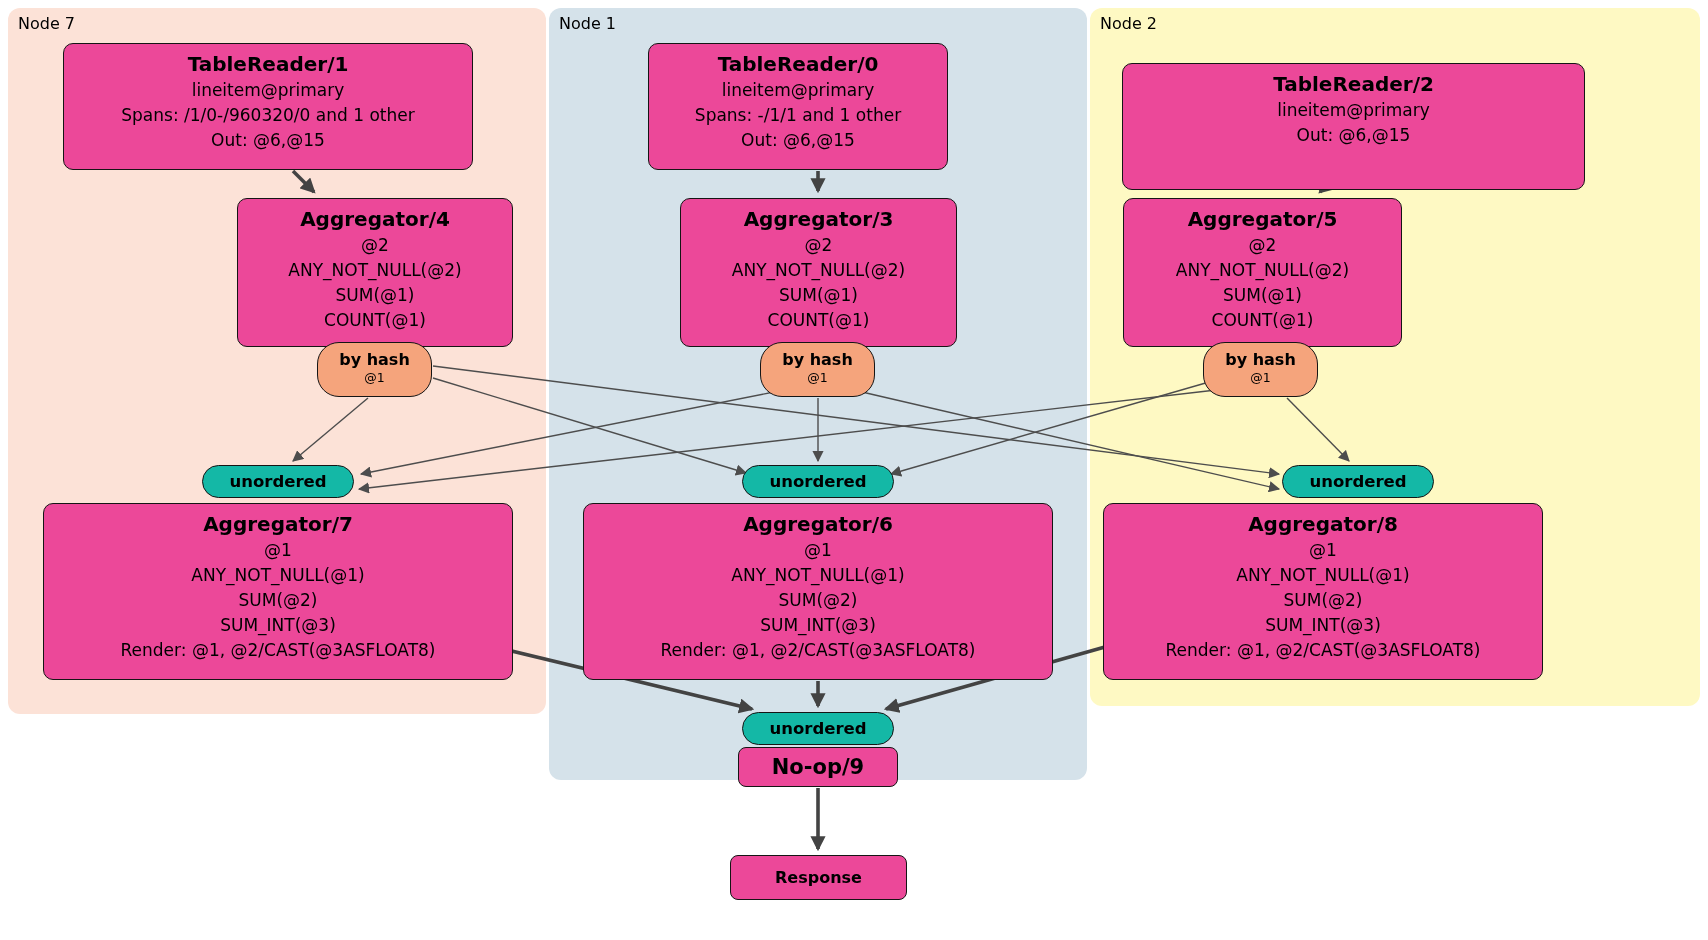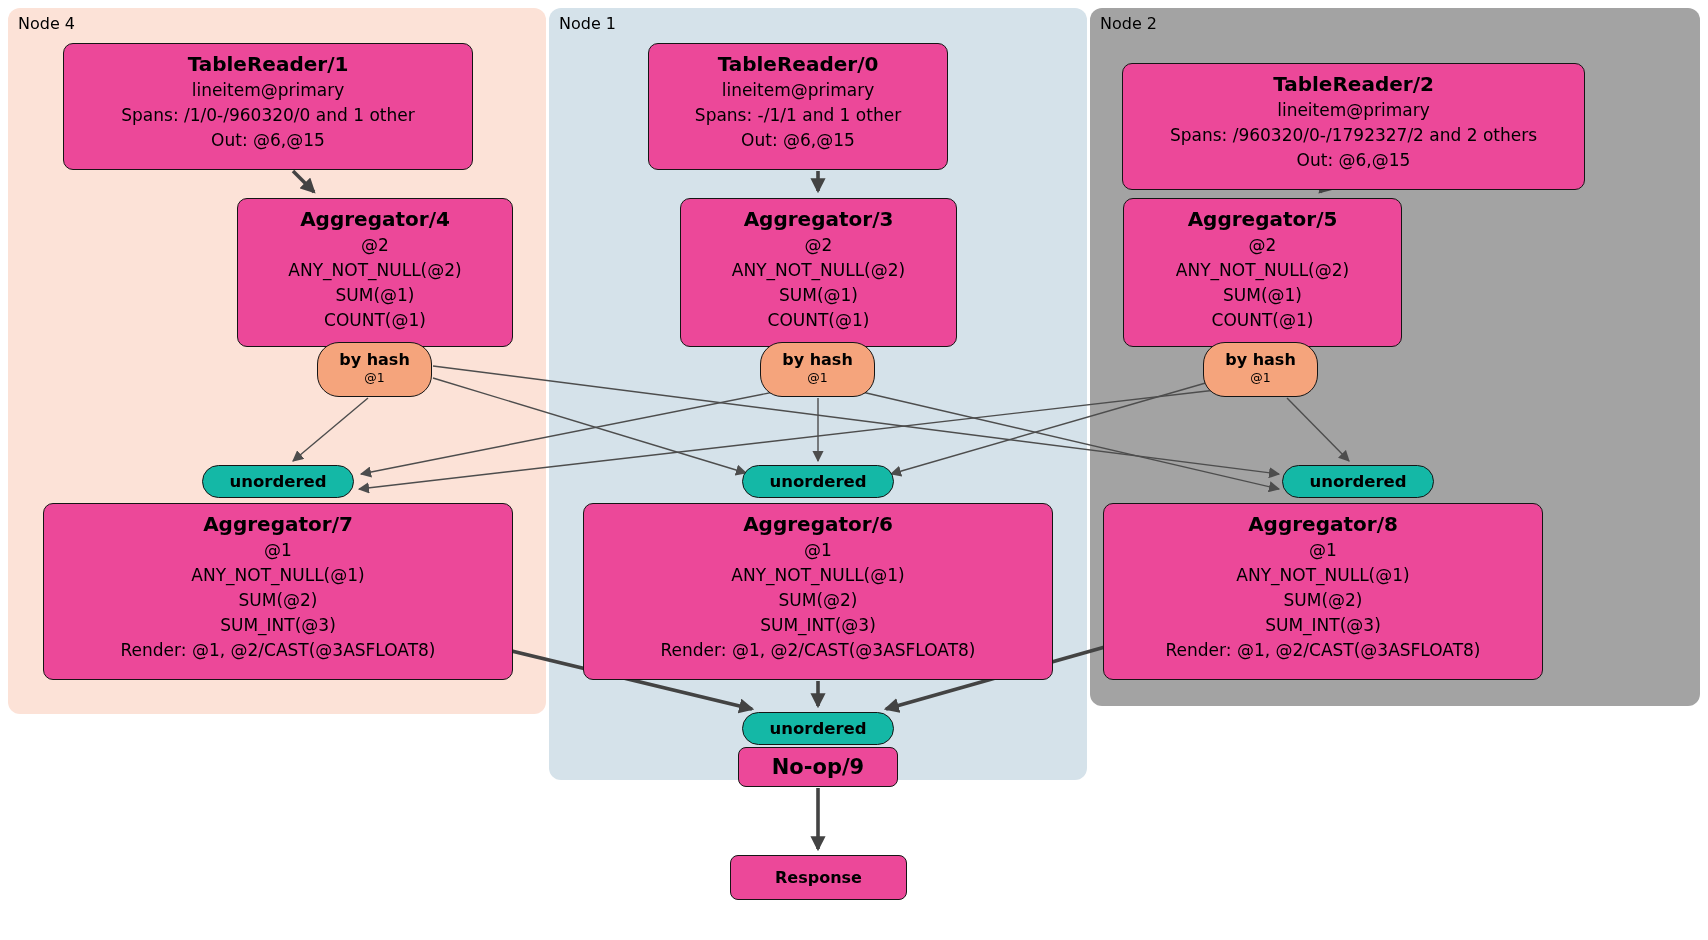--- a/index.html
+++ b/index.html
@@ -4,21 +4,21 @@
 <style>
   html,body { margin:0; padding:0; background:#ffffff; }
   #canvas {
     position:relative; width:1708px; height:940px; overflow:hidden;
     font-family:"DejaVu Sans","Liberation Sans",sans-serif; color:#000;
   }
   .panel { position:absolute; border-radius:12px; z-index:0; }
   .panel-label { position:absolute; left:10px; top:6px; font-size:16px; color:#000; }
   #panel-node3 { left:8px;   top:8px; width:538px; height:706px; background:#fce2d7; }
   #panel-node1 { left:549px; top:8px; width:538px; height:772px; background:#d5e2ea; }
-  #panel-node2 { left:1090px;top:8px; width:610px; height:698px; background:#a3a3a3; }
+  #panel-node2 { left:1090px;top:8px; width:610px; height:698px; background:#fef9c3; }
 
   #edges { position:absolute; left:0; top:0; z-index:1; }
   .e { stroke:#4d4d4d; stroke-width:1.4; }
   .E { stroke:#434343; stroke-width:3.6; }
 
   .box {
     position:absolute; z-index:2; background:#ec4899; border:1.6px solid #151515;
     border-radius:10px; text-align:center; padding-top:7px; box-sizing:border-box;
   }
   .box .t { display:block; font-weight:bold; font-size:20px; line-height:27px; }
@@ -56,21 +56,21 @@
   #unordered-center { left:742px;  top:465px; }
   #unordered-right  { left:1282px; top:465px; }
   #unordered-final  { left:742px;  top:712px; }
 </style>
 </head>
 <body>
 
 <div id="canvas">
 
   <div class="panel" id="panel-node3">
-    <div class="panel-label">Node 4</div>
+    <div class="panel-label">Node 7</div>
   </div>
   <div class="panel" id="panel-node1">
     <div class="panel-label">Node 1</div>
   </div>
   <div class="panel" id="panel-node2">
     <div class="panel-label">Node 2</div>
   </div>
 
   <svg id="edges" width="1708" height="940">
     <defs>
@@ -109,21 +109,20 @@
   </div>
   <div class="box" id="box-tr0">
     <span class="t">TableReader/0</span>
     <span class="l">lineitem@primary</span>
     <span class="l">Spans: -/1/1 and 1 other</span>
     <span class="l">Out: @6,@15</span>
   </div>
   <div class="box" id="box-tr2">
     <span class="t">TableReader/2</span>
     <span class="l">lineitem@primary</span>
-    <span class="l">Spans: /960320/0-/1792327/2 and 2 others</span>
     <span class="l">Out: @6,@15</span>
   </div>
 
   <div class="box" id="box-agg4">
     <span class="t">Aggregator/4</span>
     <span class="l">@2</span>
     <span class="l">ANY_NOT_NULL(@2)</span>
     <span class="l">SUM(@1)</span>
     <span class="l">COUNT(@1)</span>
   </div>

